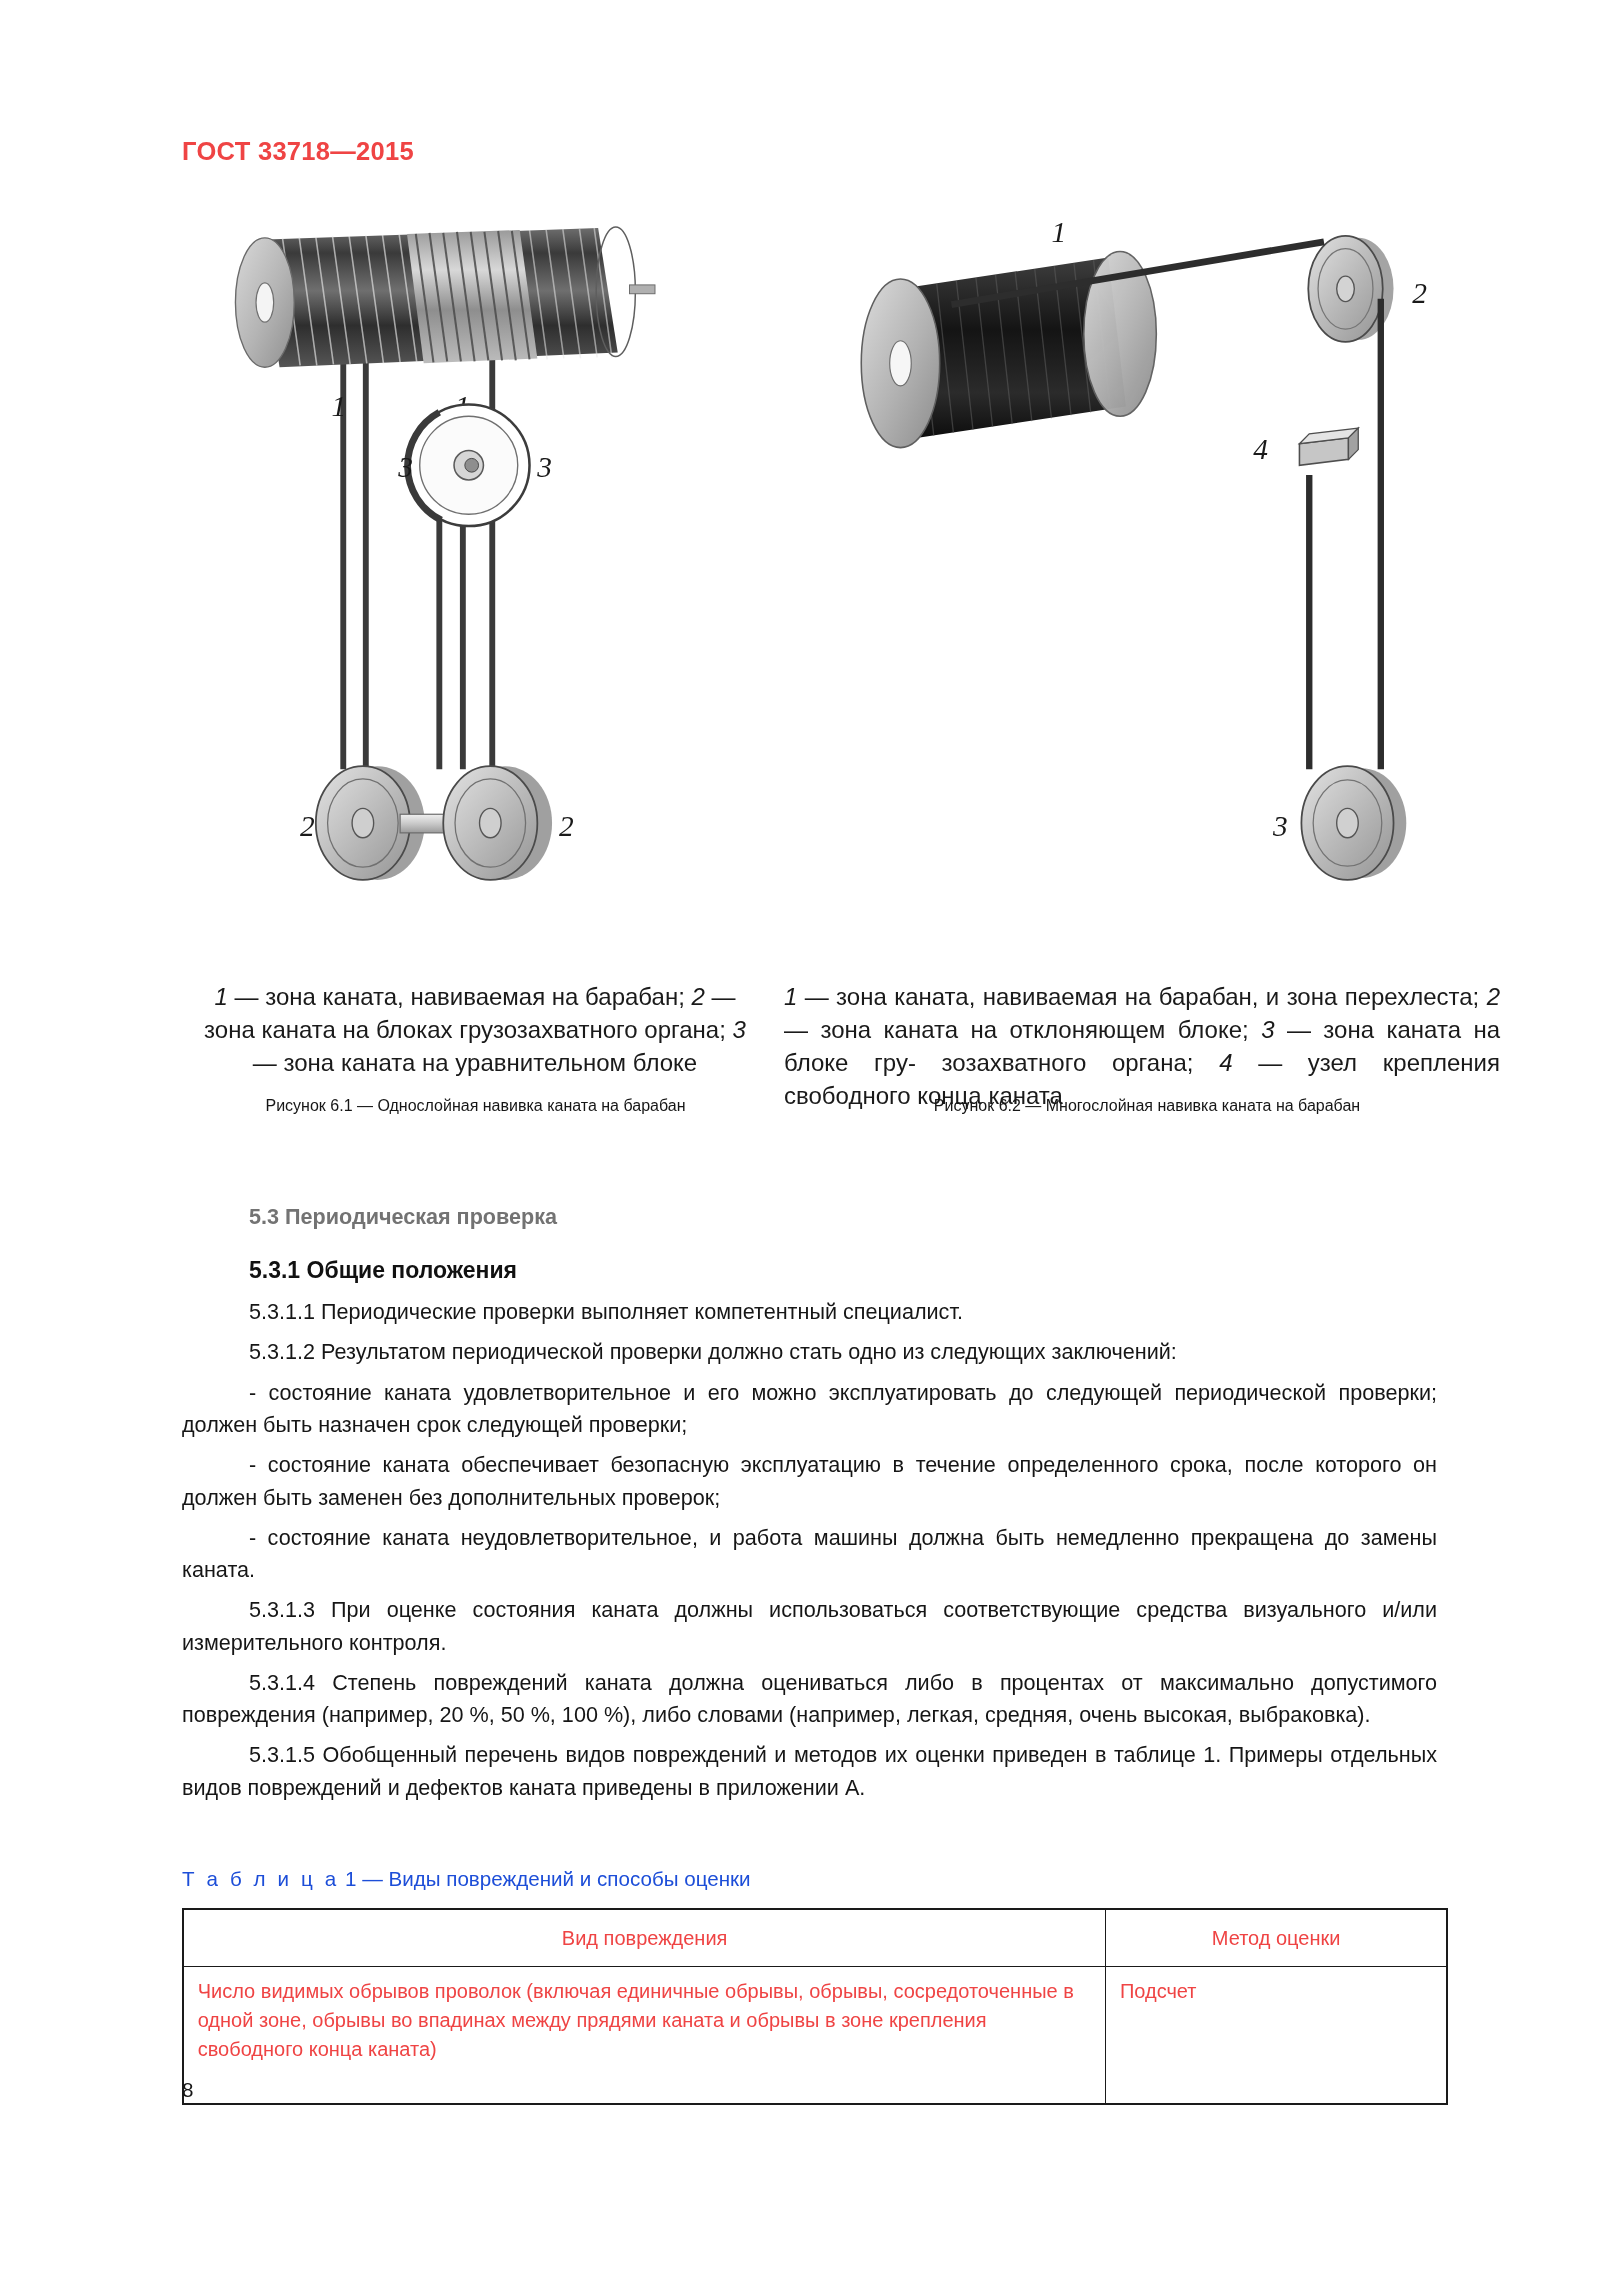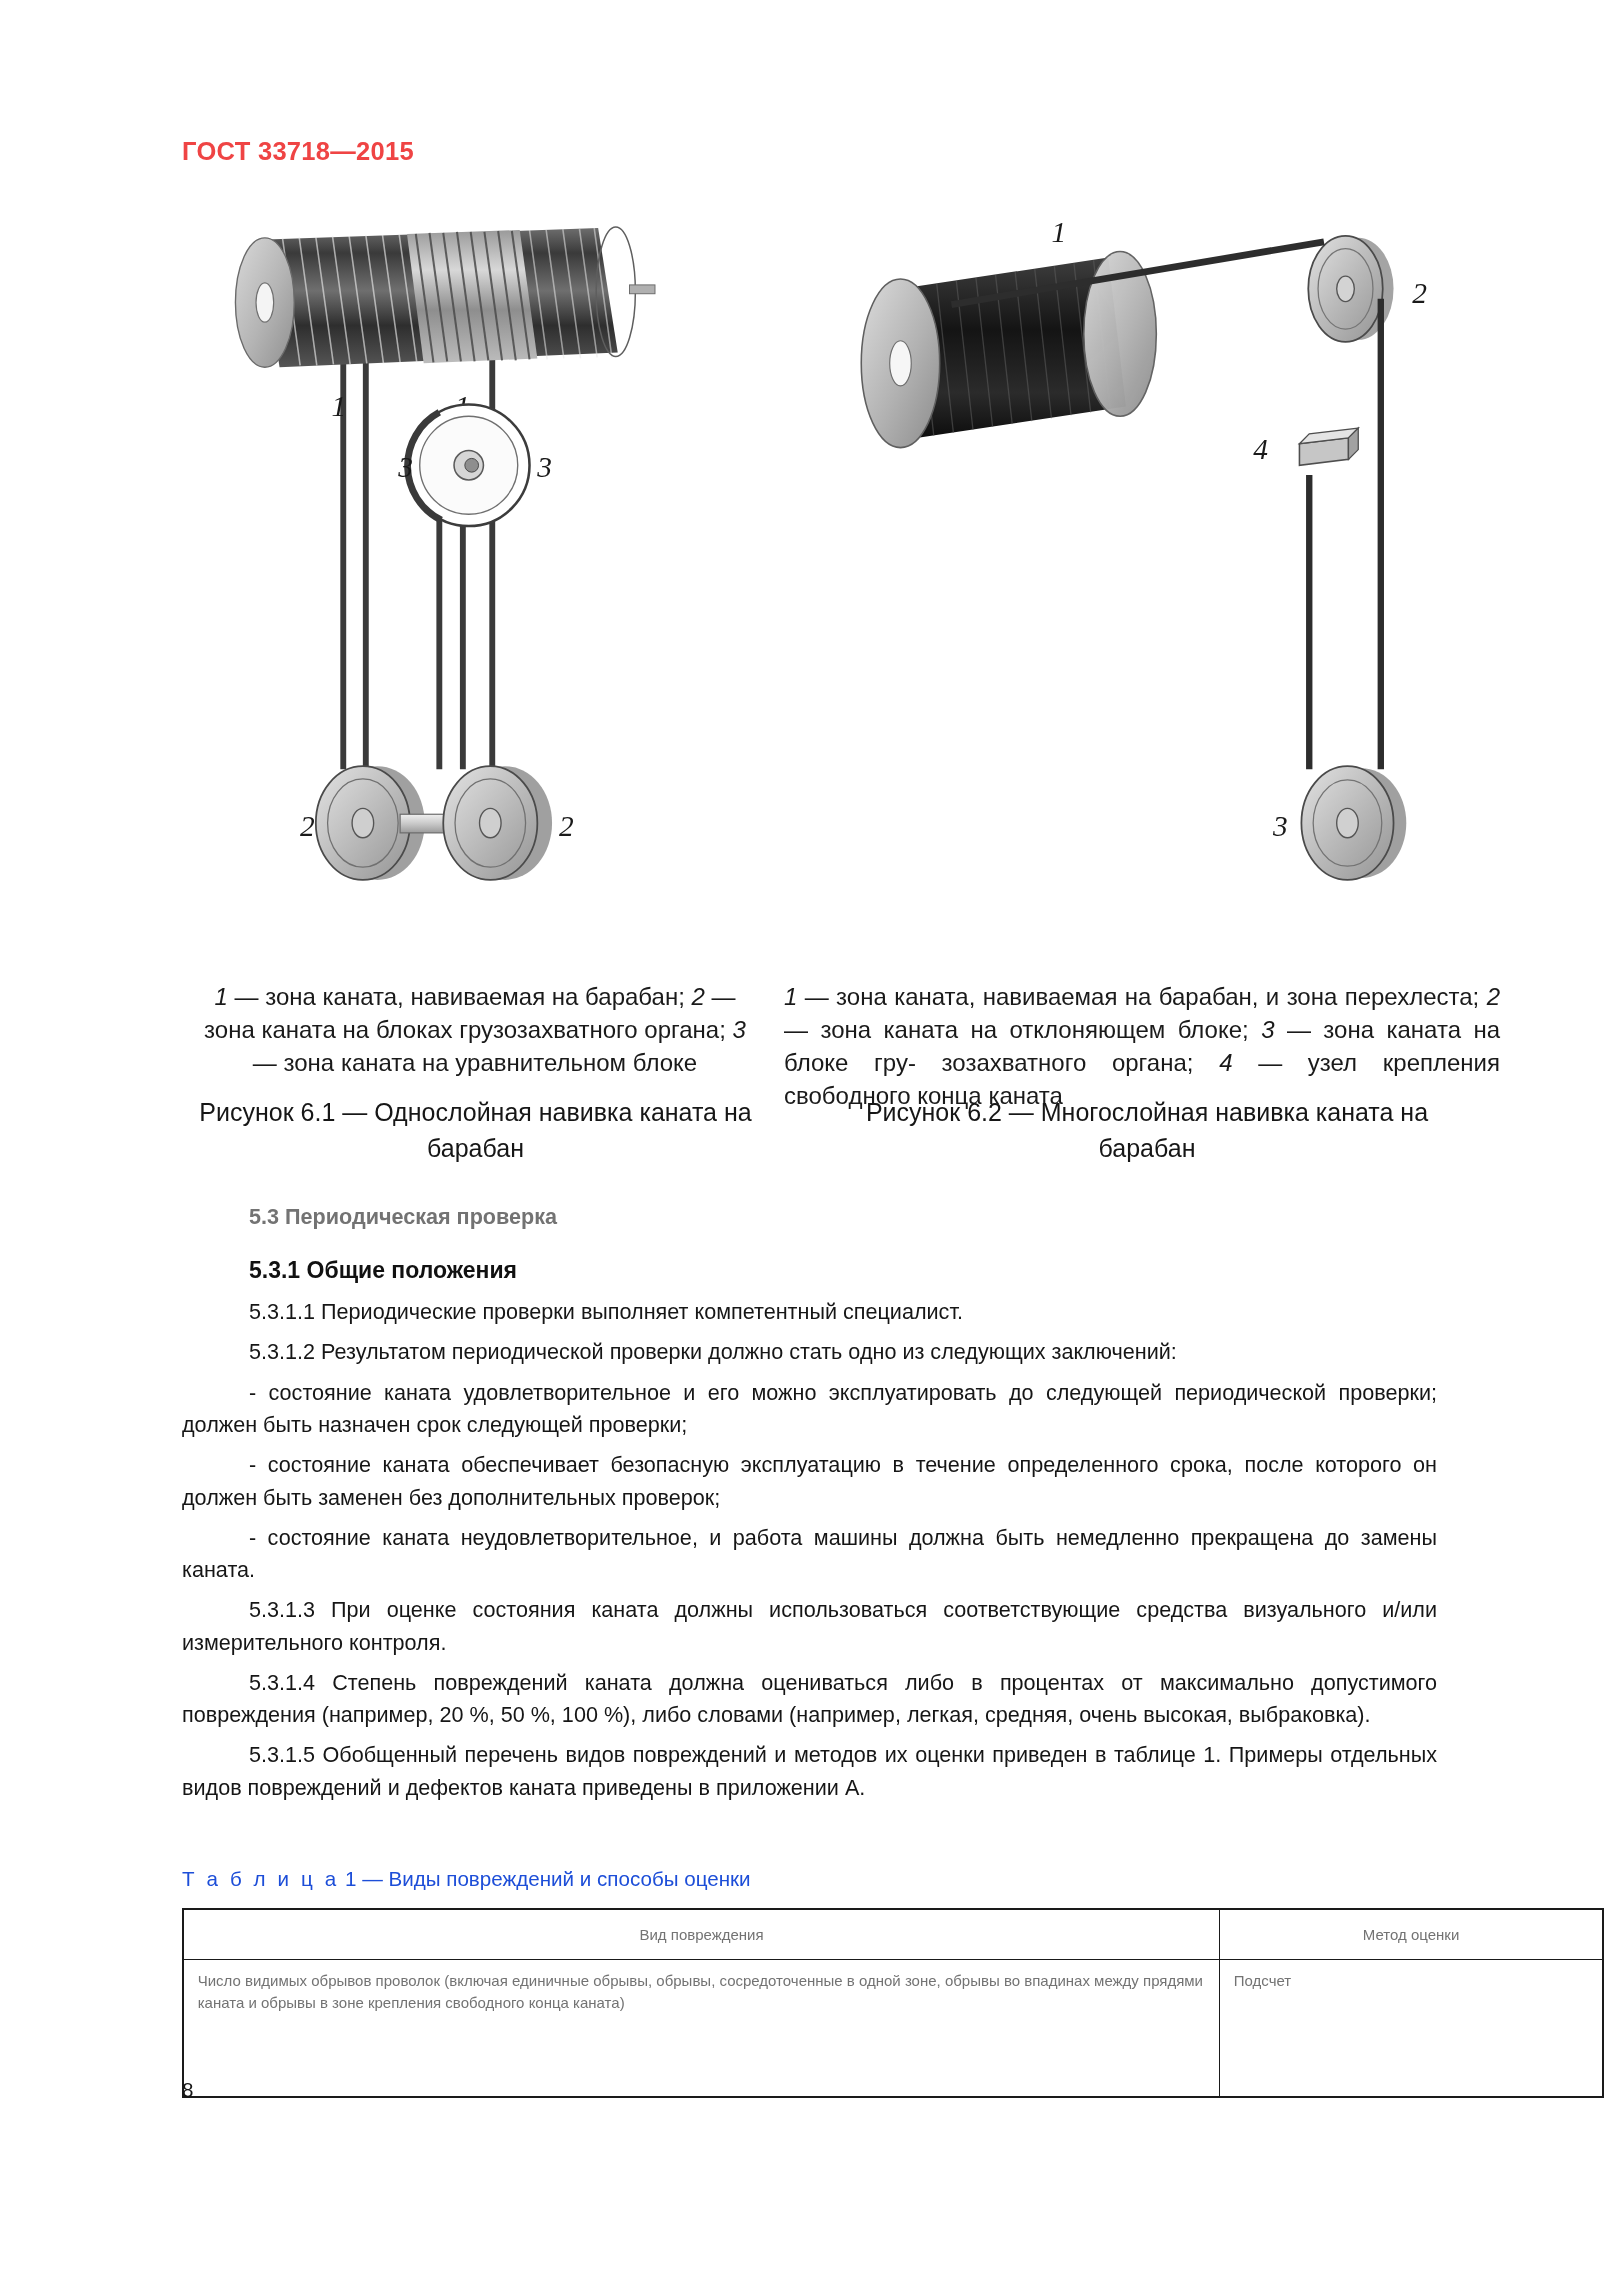--- a/index.html
+++ b/index.html
@@ -54,21 +54,21 @@
     line-height: 1.38;
     text-align: center;
     color: #1a1a1a;
   }
   .legend .it { font-style: italic; }
   .legend-left  { left: 191px; top: 980px; width: 568px; }
   .legend-right { left: 784px; top: 980px; width: 716px; text-align: justify; }
 
   .fig-caption {
     position: absolute;
-    font-size: 25px;
+    font-size: 16px;
     line-height: 1.42;
     text-align: center;
     color: #161616;
   }
   .cap-left  { left: 196px; top: 1095px; width: 559px; }
   .cap-right { left: 843px; top: 1095px; width: 608px; }
 
   
   .body-block {
     position: absolute;
@@ -109,24 +109,24 @@
     top: 1867px;
     font-size: 20.6px;
     color: #1d4ed8;
   }
   .table-title .spaced { letter-spacing: 3.1px; }
 
   table.dmg {
     position: absolute;
     left: 182px;
     top: 1908px;
-    width: 1422px;
+    width: 1266px;
     border-collapse: collapse;
-    font-size: 15px;
-    color: #737373;
+    font-size: 20px;
+    color: #ef4444;
   }
   table.dmg th,
   table.dmg td {
     border: 1px solid #1a1a1a;
     padding: 9.8px 13.7px;
     vertical-align: top;
     font-weight: normal;
     line-height: 1.45;
   }
   table.dmg thead th {

